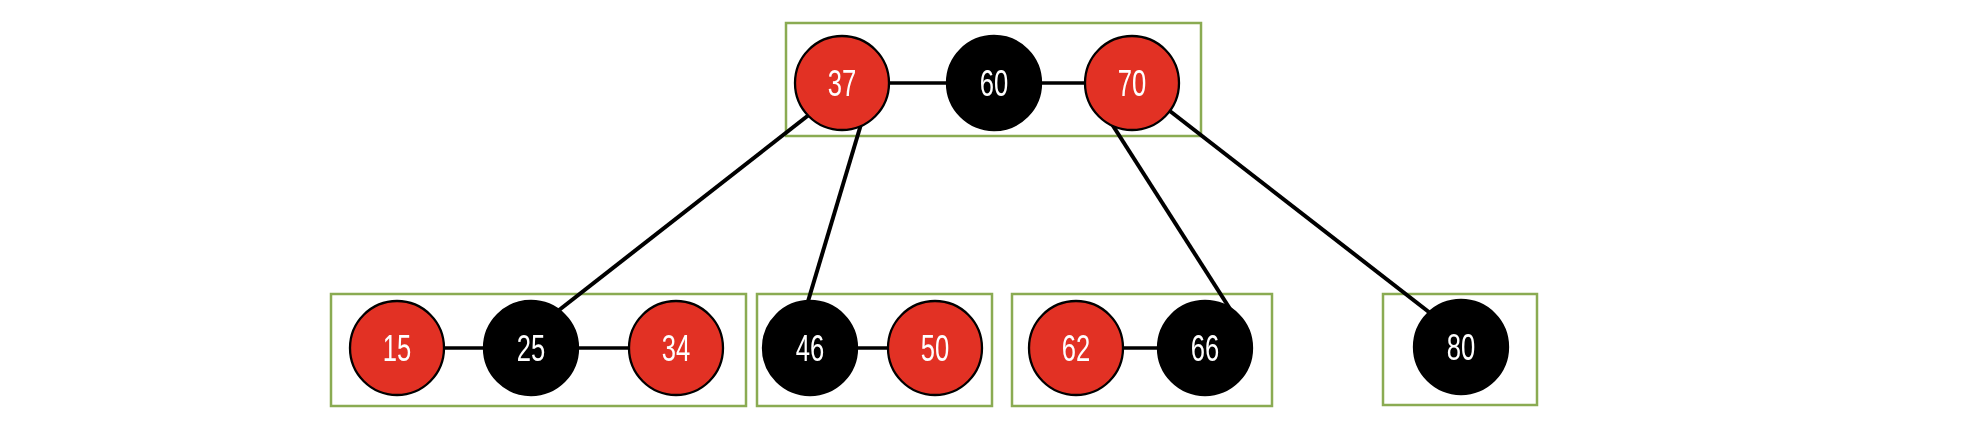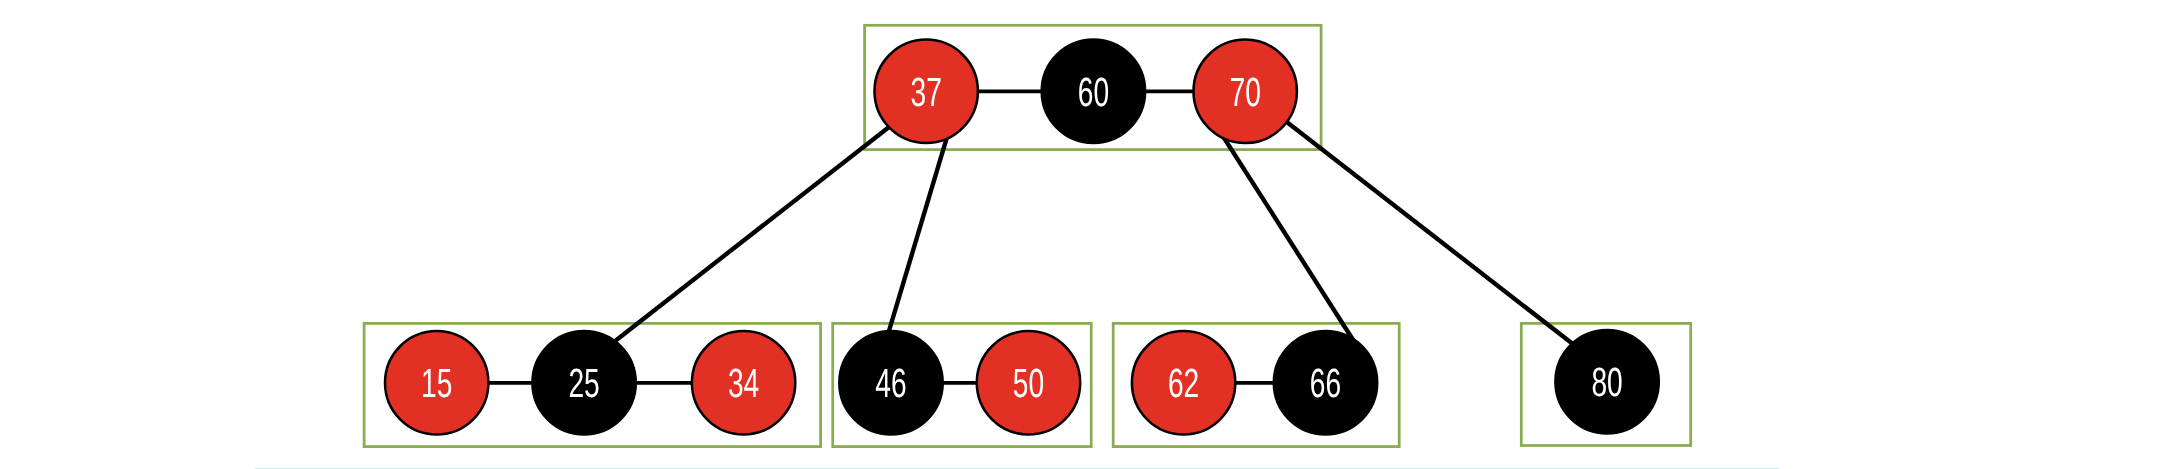--- a/index.html
+++ b/index.html
@@ -5,21 +5,21 @@
   html, body {
     margin: 0;
     padding: 0;
     background: #ffffff;
     font-family: "Liberation Sans", sans-serif;
   }
   .stage {
     position: relative;
     width: 1964px;
     height: 426px;
-    background: #14b8a6;
+    background: #86efac;
     overflow: hidden;
   }
   svg text {
     font-family: "Liberation Sans", sans-serif;
     font-weight: 400;
   }
 </style>
 </head>
 <body>
 

